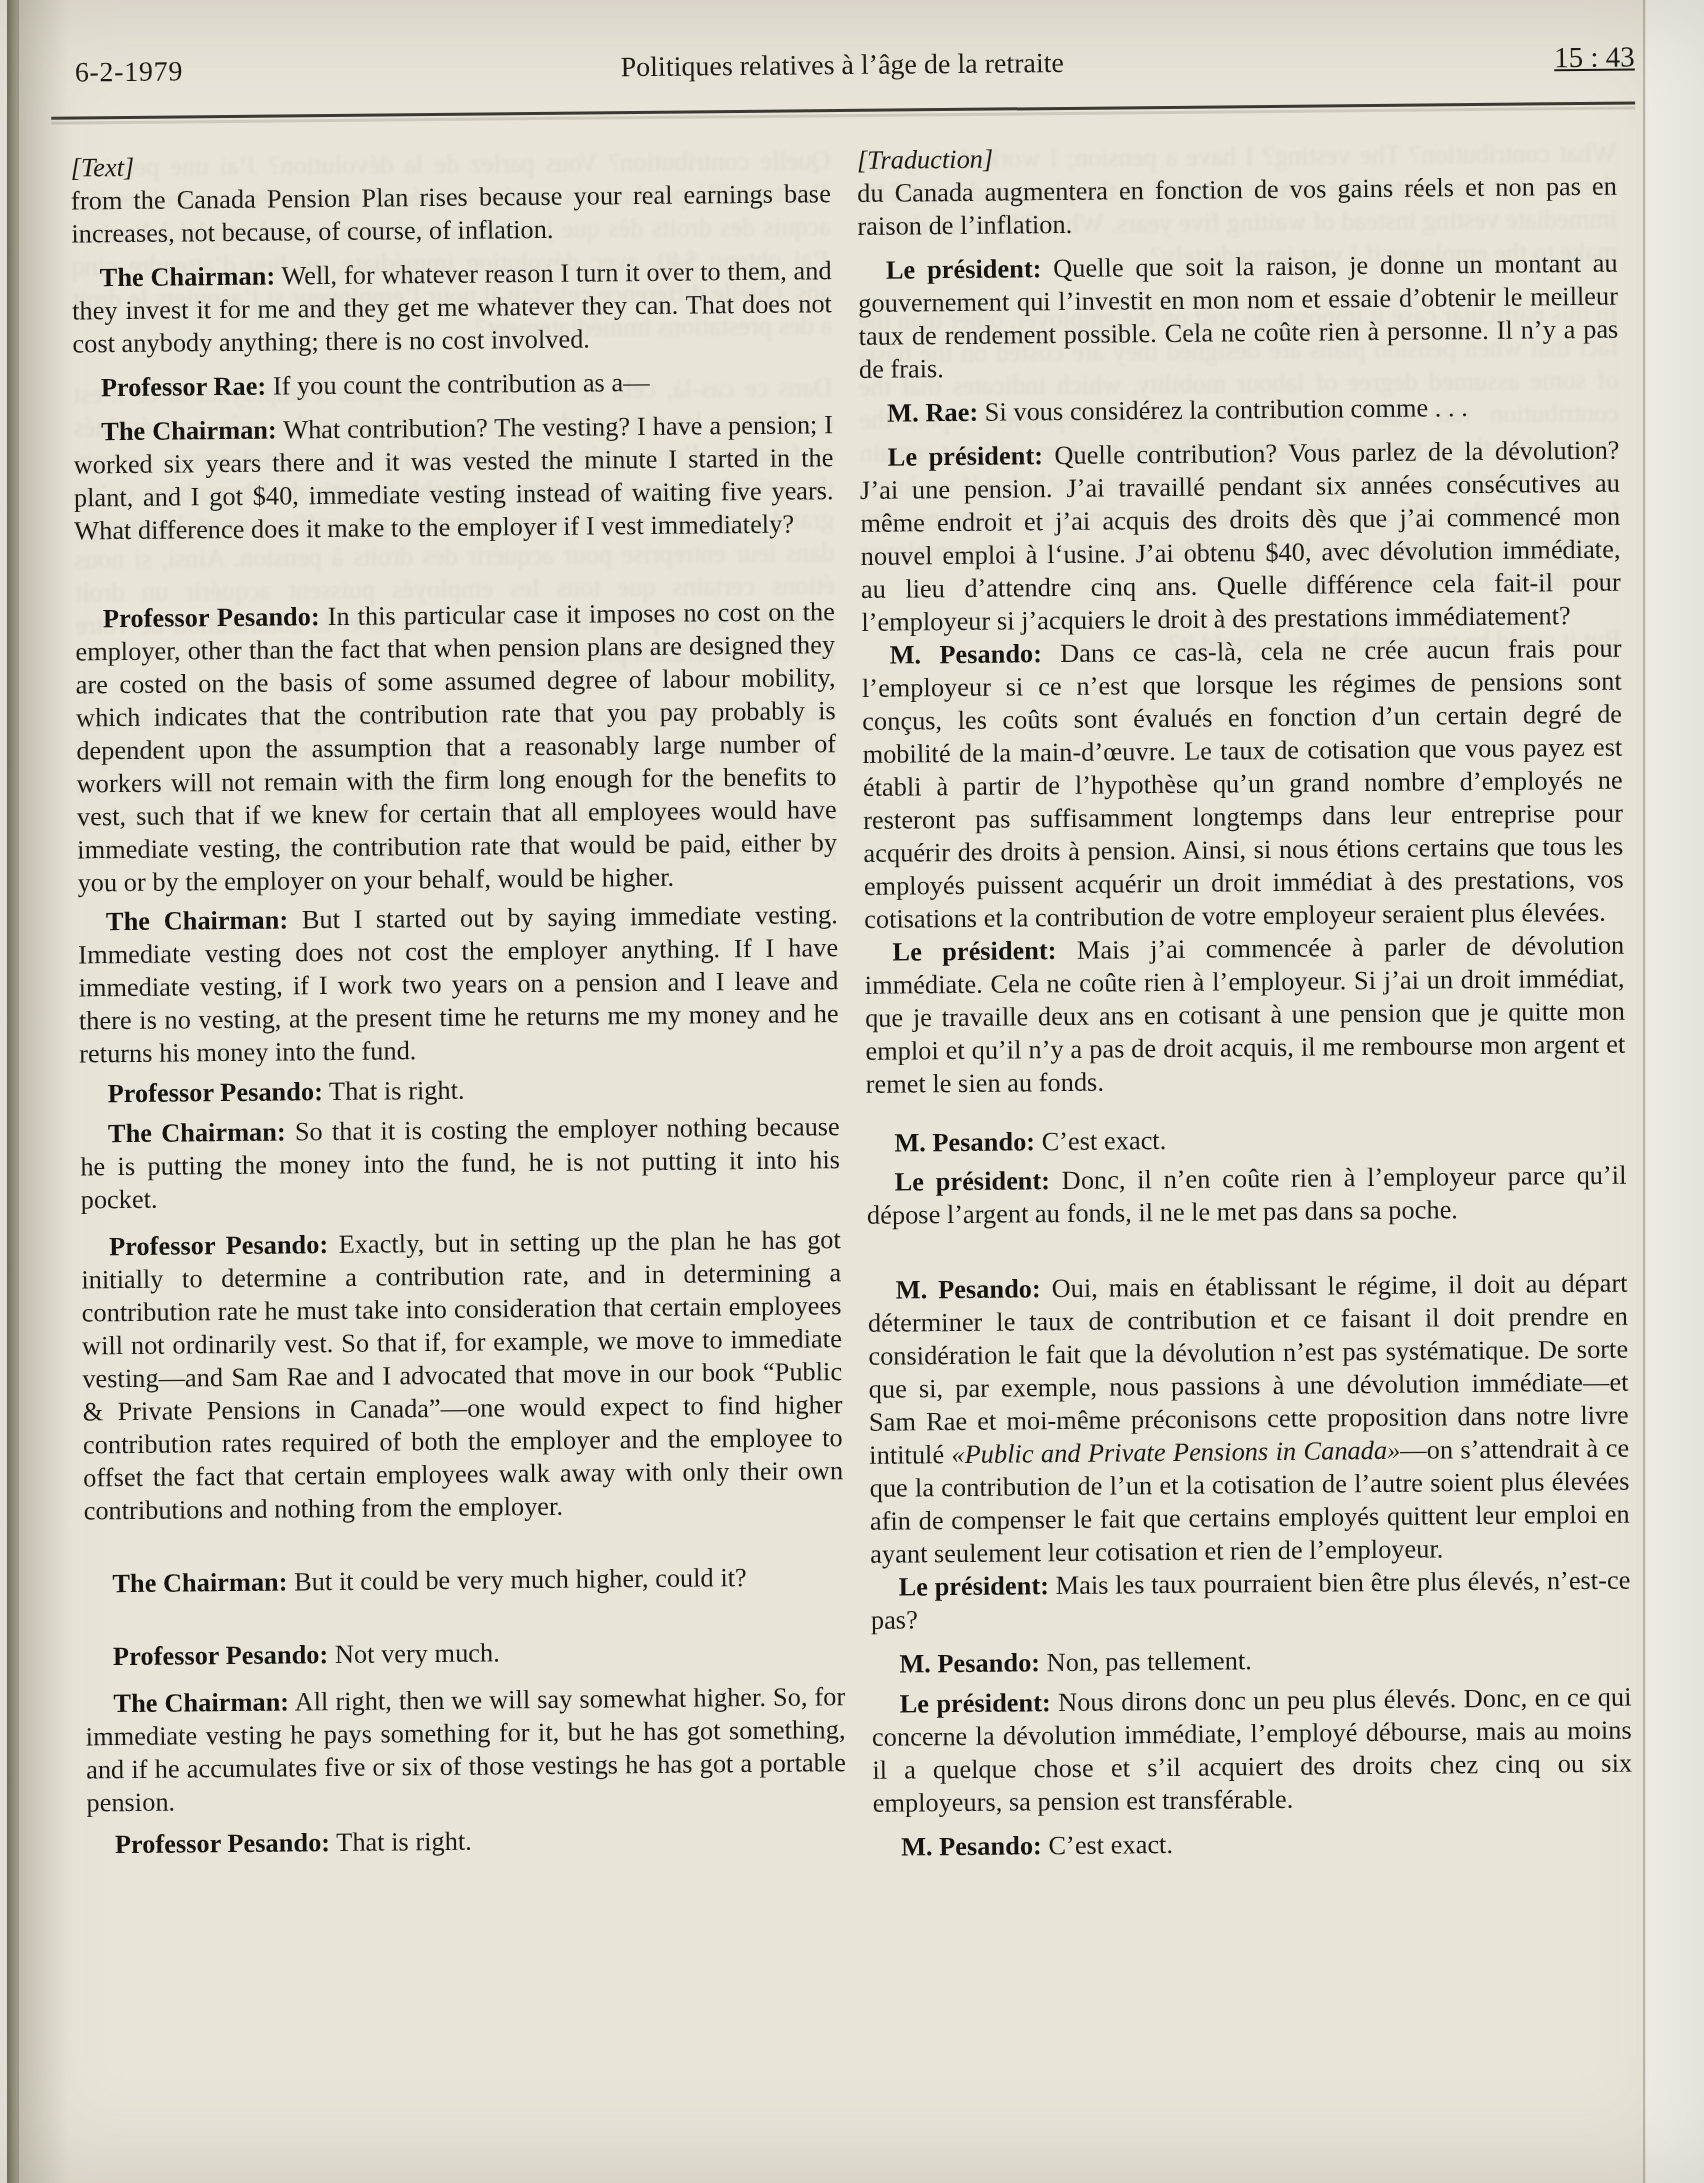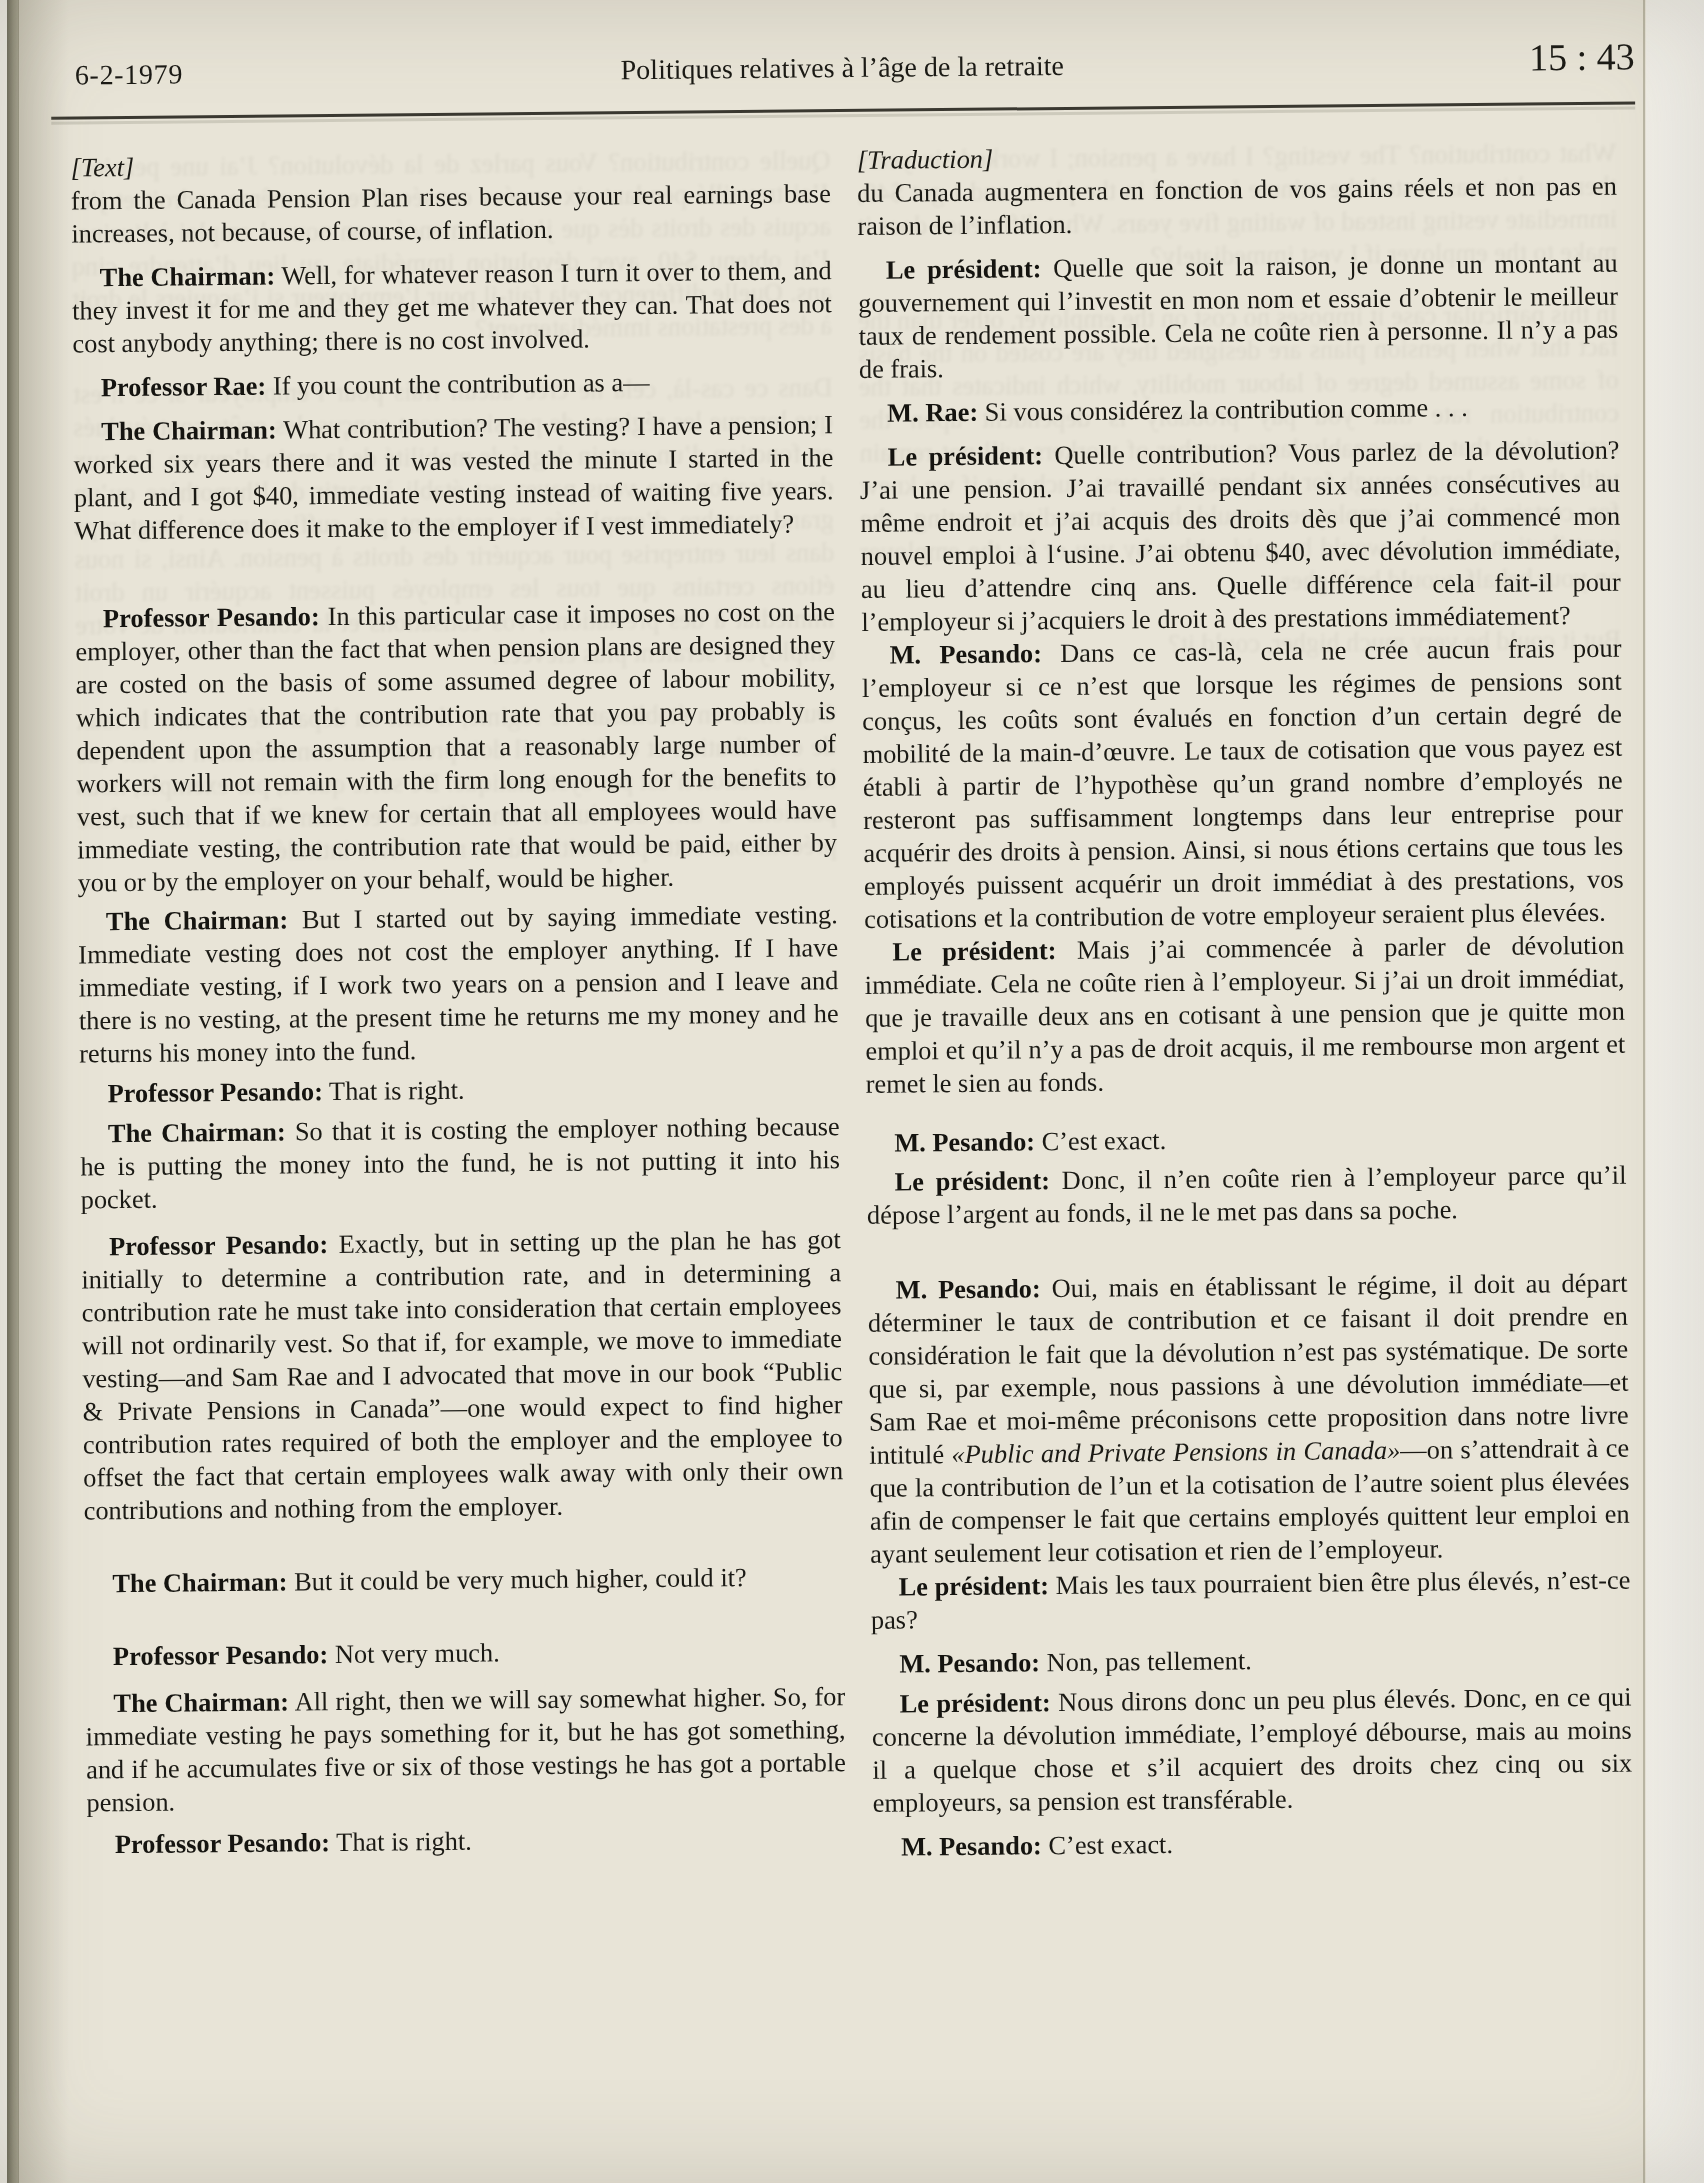--- a/index.html
+++ b/index.html
@@ -24,21 +24,21 @@
     position:absolute;left:0;top:0;width:1704px;height:2183px;
     transform:rotate(-0.55deg);transform-origin:852px 1028px;
   }
   .runhead{
     position:absolute;left:59px;top:48px;width:1585px;
     display:grid;grid-template-columns:1fr auto 1fr;align-items:baseline;
     font-size:28px;line-height:33px;
   }
   .runhead .date{justify-self:start;padding-left:25px;letter-spacing:0.7px;}
   .runhead .title{justify-self:center;}
-  .runhead .pageno{justify-self:end;font-size:38px;}
+  .runhead .pageno{justify-self:end;font-size:29px;text-decoration:underline;}
   .rule{
     position:absolute;left:60px;top:109px;width:1584px;height:2.9px;background:#3a3830;
     box-shadow:0 5.1px 0 rgba(70,66,52,.16);
   }
 
   .columns{
     position:absolute;left:79px;top:144px;width:1546px;
     display:flex;gap:26.4px;
   }
   .col{width:760px;font-size:26.4px;line-height:33px;text-align:justify;position:relative;}

